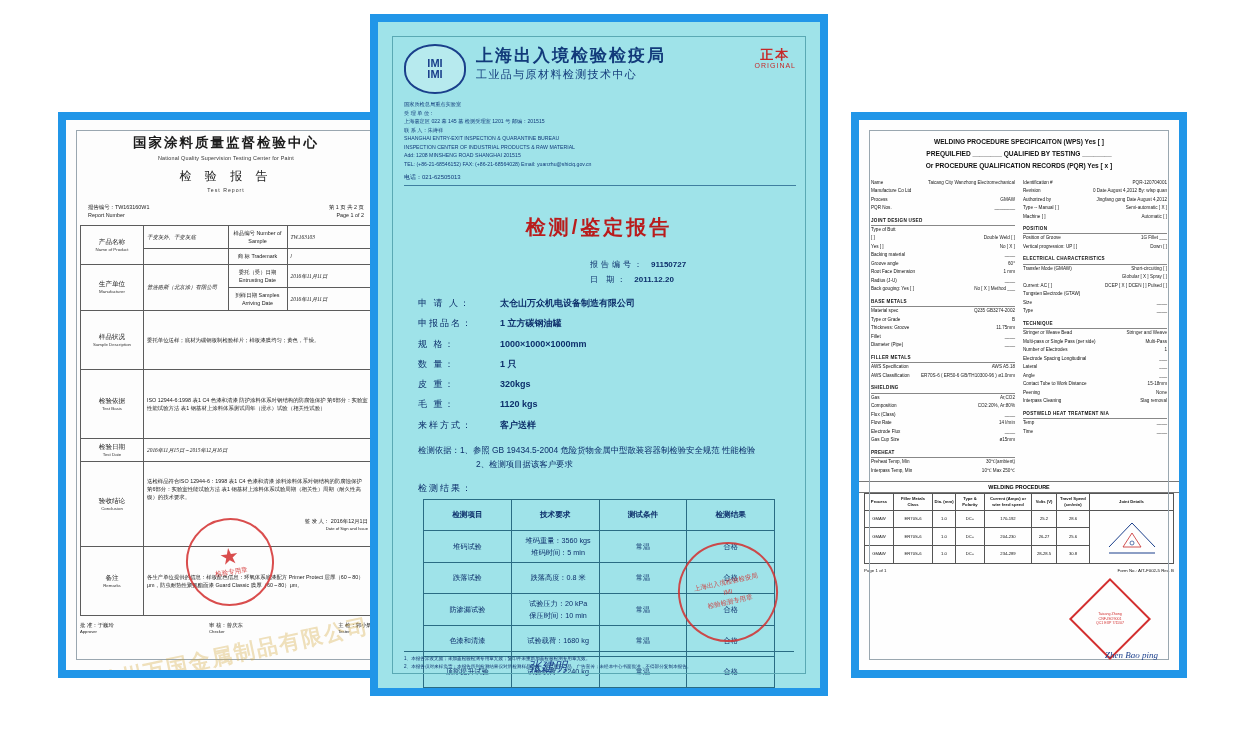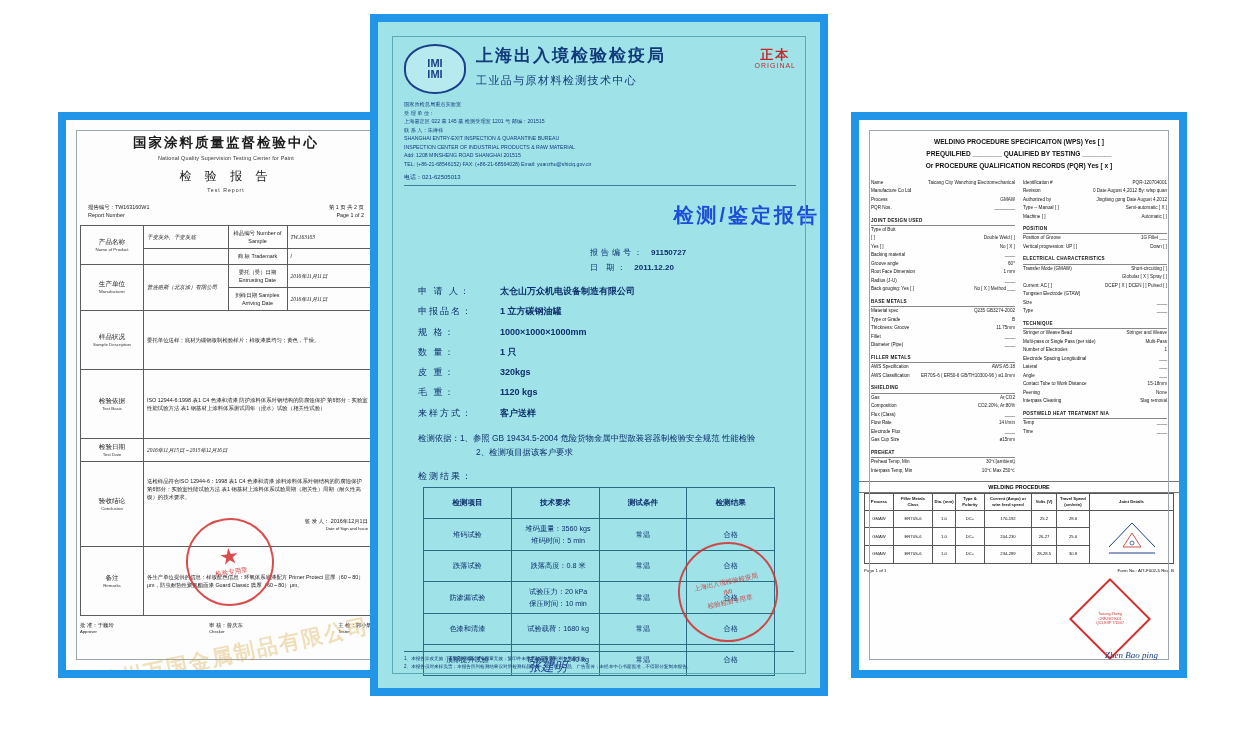--- a/index.html
+++ b/index.html
@@ -191,21 +191,21 @@
   .mid-t1 {
     font-size: 17px;
     color: #123a7a;
     letter-spacing: 2px;
     font-weight: bold;
   }
   .mid-t2 {
     font-size: 11px;
     color: #123a7a;
     letter-spacing: 1.4px;
-    margin-top: 6px;
+    margin-top: 0;
   }
   .mid-stamp-orig {
     flex: 0 0 auto;
     color: #c62828;
     text-align: center;
     line-height: 1.1;
     padding-top: 4px;
   }
   .mid-stamp-orig .cn { font-size: 13px; font-weight: bold; letter-spacing: 2px; }
   .mid-stamp-orig .en { font-size: 7px; letter-spacing: 1px; }
@@ -220,25 +220,25 @@
   .mid-rule {
     margin: 3px 24px 0 26px;
     border-top: 1px solid #3f7fa0;
   }
   .mid-tel {
     margin: 4px 24px 0 26px;
     font-size: 6px;
     color: #123a7a;
   }
   .mid-report-title {
-    text-align: right;
+    text-align: center;
     font-size: 20px;
-    color: #1d4ed8;
+    color: #b91c1c;
     letter-spacing: 3px;
-    margin-top: 16px;
+    margin-top: 28px;
     font-weight: bold;
   }
   .mid-nos {
     margin: 16px 30px 0 auto;
     width: 200px;
     font-size: 8px;
     color: #0d2f6b;
     line-height: 1.9;
   }
   .mid-nos .row { display: flex; gap: 6px; }

